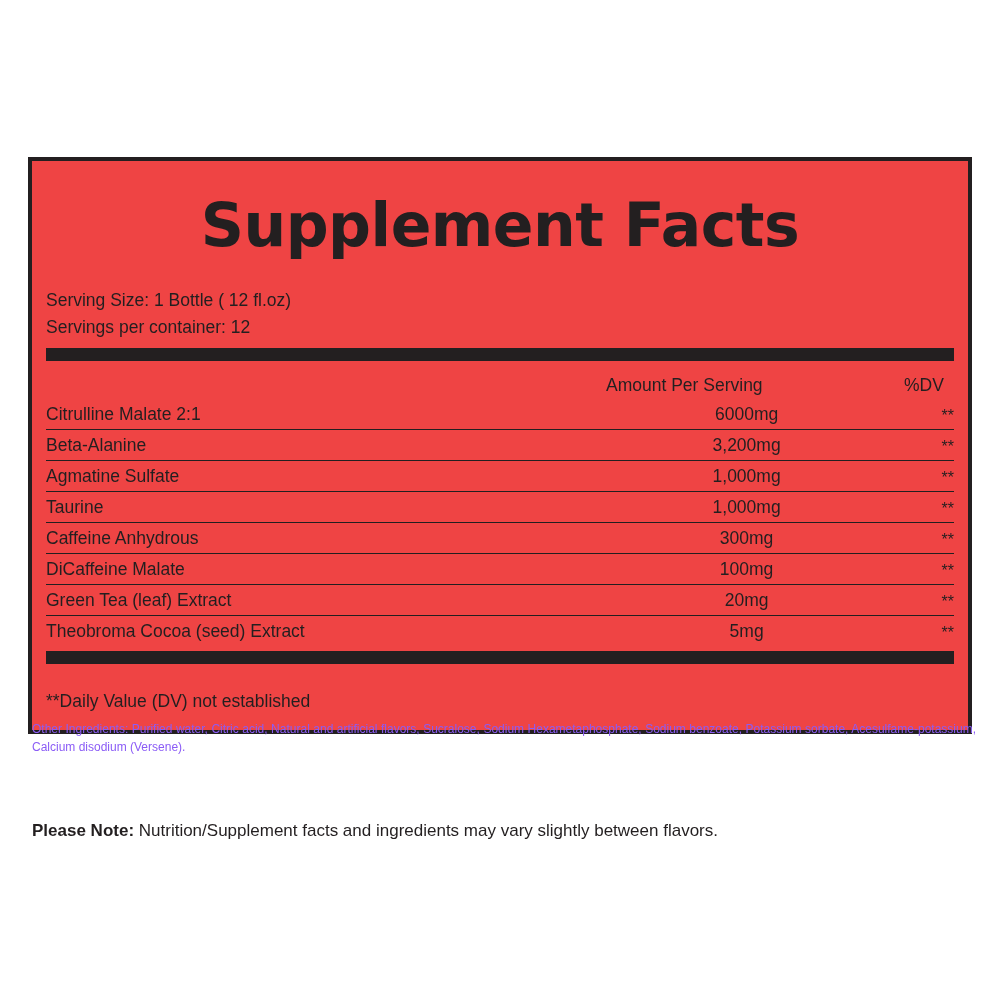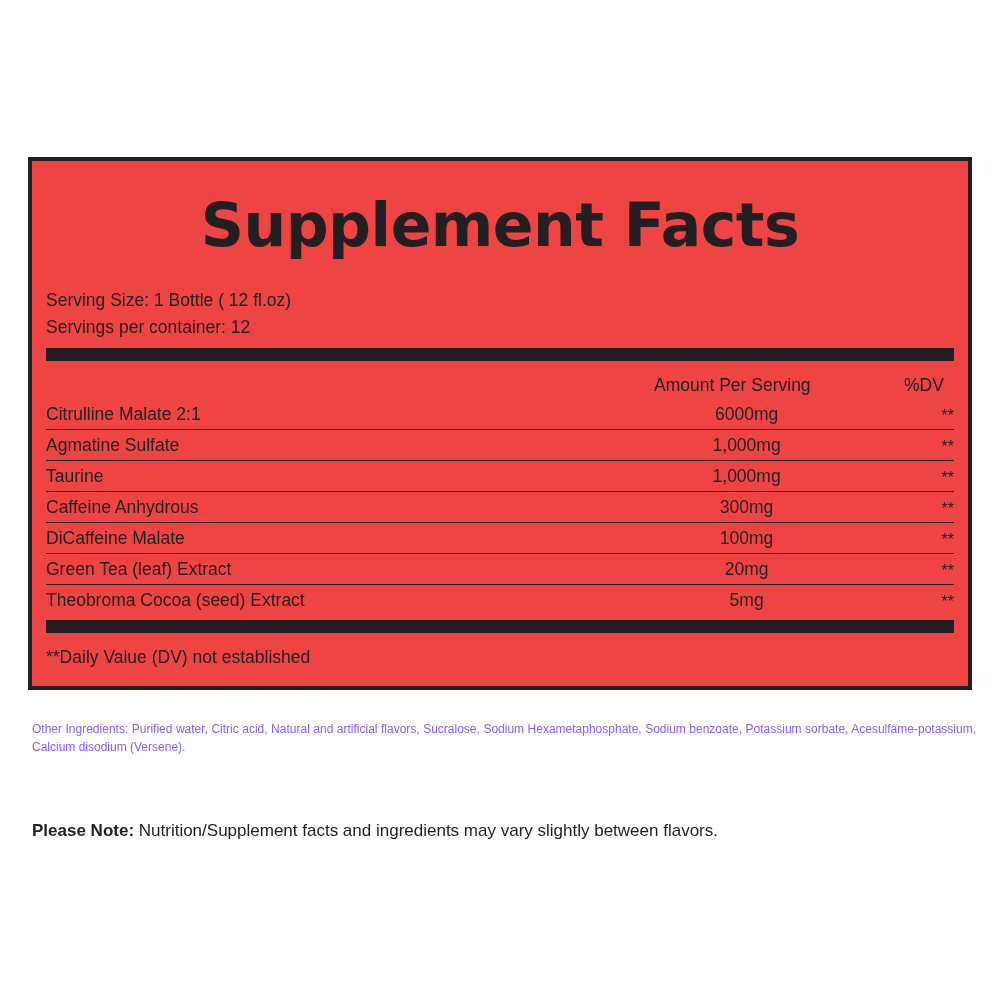--- a/index.html
+++ b/index.html
@@ -62,21 +62,20 @@
   .thick-rule.bottom {
     margin-top: 5px;
     height: 13px;
   }
 
   .amount-header {
     display: flex;
     margin: 14px 14px 0 14px;
     font-size: 17.5px;
     align-items: baseline;
-    gap: 48px;
   }
   .amount-header .spacer { flex: 0 0 560px; }
   .amount-header .amt {
     flex: 1 1 auto;
     text-align: left;
   }
   .amount-header .dv {
     flex: 0 0 60px;
     text-align: center;
   }
@@ -99,21 +98,21 @@
   td.name { text-align: left; width: 560px; }
   td.amount { text-align: center; width: 300px; }
   td.dv {
     text-align: right;
     width: 60px;
     font-size: 16px;
     padding-bottom: 6px;
   }
 
   .footnote {
-    margin: 14px 14px 18px 14px;
+    margin: 27px 14px 18px 14px;
     font-size: 17.5px;
     color: #231f20;
   }
 
   
   .other-ing {
     position: absolute;
     left: 32px;
     top: 720px;
     width: 944px;
@@ -156,20 +155,25 @@
     </div>
 
     <table class="facts">
       <tbody>
         <tr>
           <td class="name">Citrulline Malate 2:1</td>
           <td class="amount">6000mg</td>
           <td class="dv">**</td>
         </tr>
         <tr>
+          <td class="name">Beta-Alanine</td>
+          <td class="amount">3,200mg</td>
+          <td class="dv">**</td>
+        </tr>
+        <tr>
           <td class="name">Agmatine Sulfate</td>
           <td class="amount">1,000mg</td>
           <td class="dv">**</td>
         </tr>
         <tr>
           <td class="name">Taurine</td>
           <td class="amount">1,000mg</td>
           <td class="dv">**</td>
         </tr>
         <tr>

